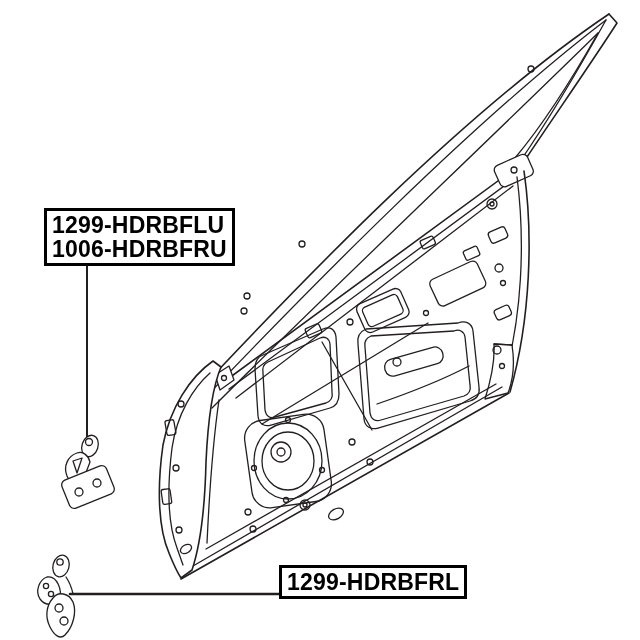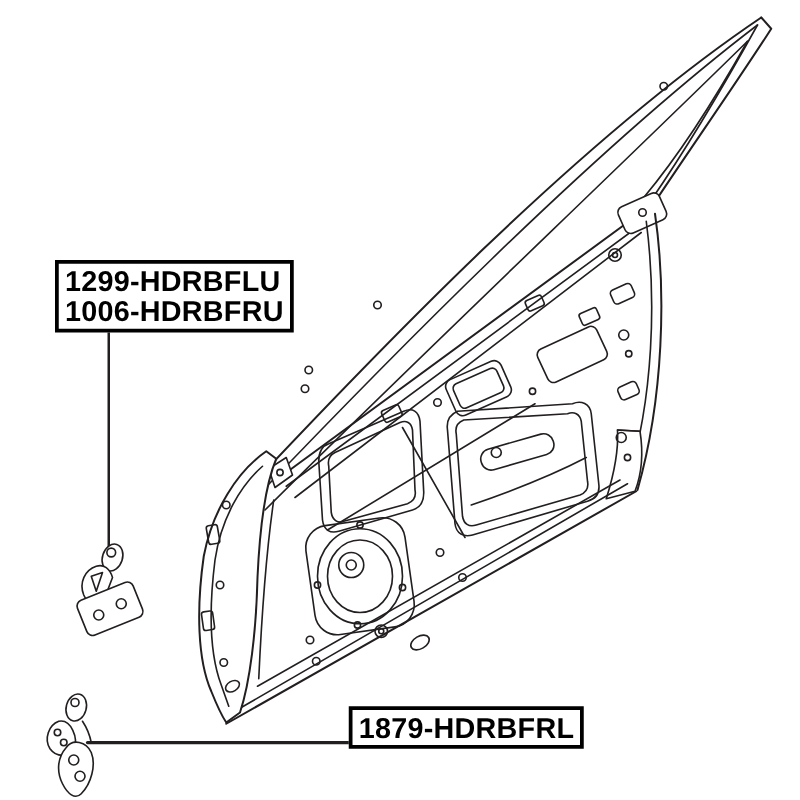--- a/index.html
+++ b/index.html
@@ -193,16 +193,16 @@
       </g>
     </g>
   </svg>
 
   <div class="part-label upper">
     <div>1299-HDRBFLU</div>
     <div>1006-HDRBFRU</div>
   </div>
 
   <div class="part-label lower">
-    <div>1879-HDRBFRL</div>
+    <div>1299-HDRBFRL</div>
   </div>
 
 </div>
 
 </body></html>

